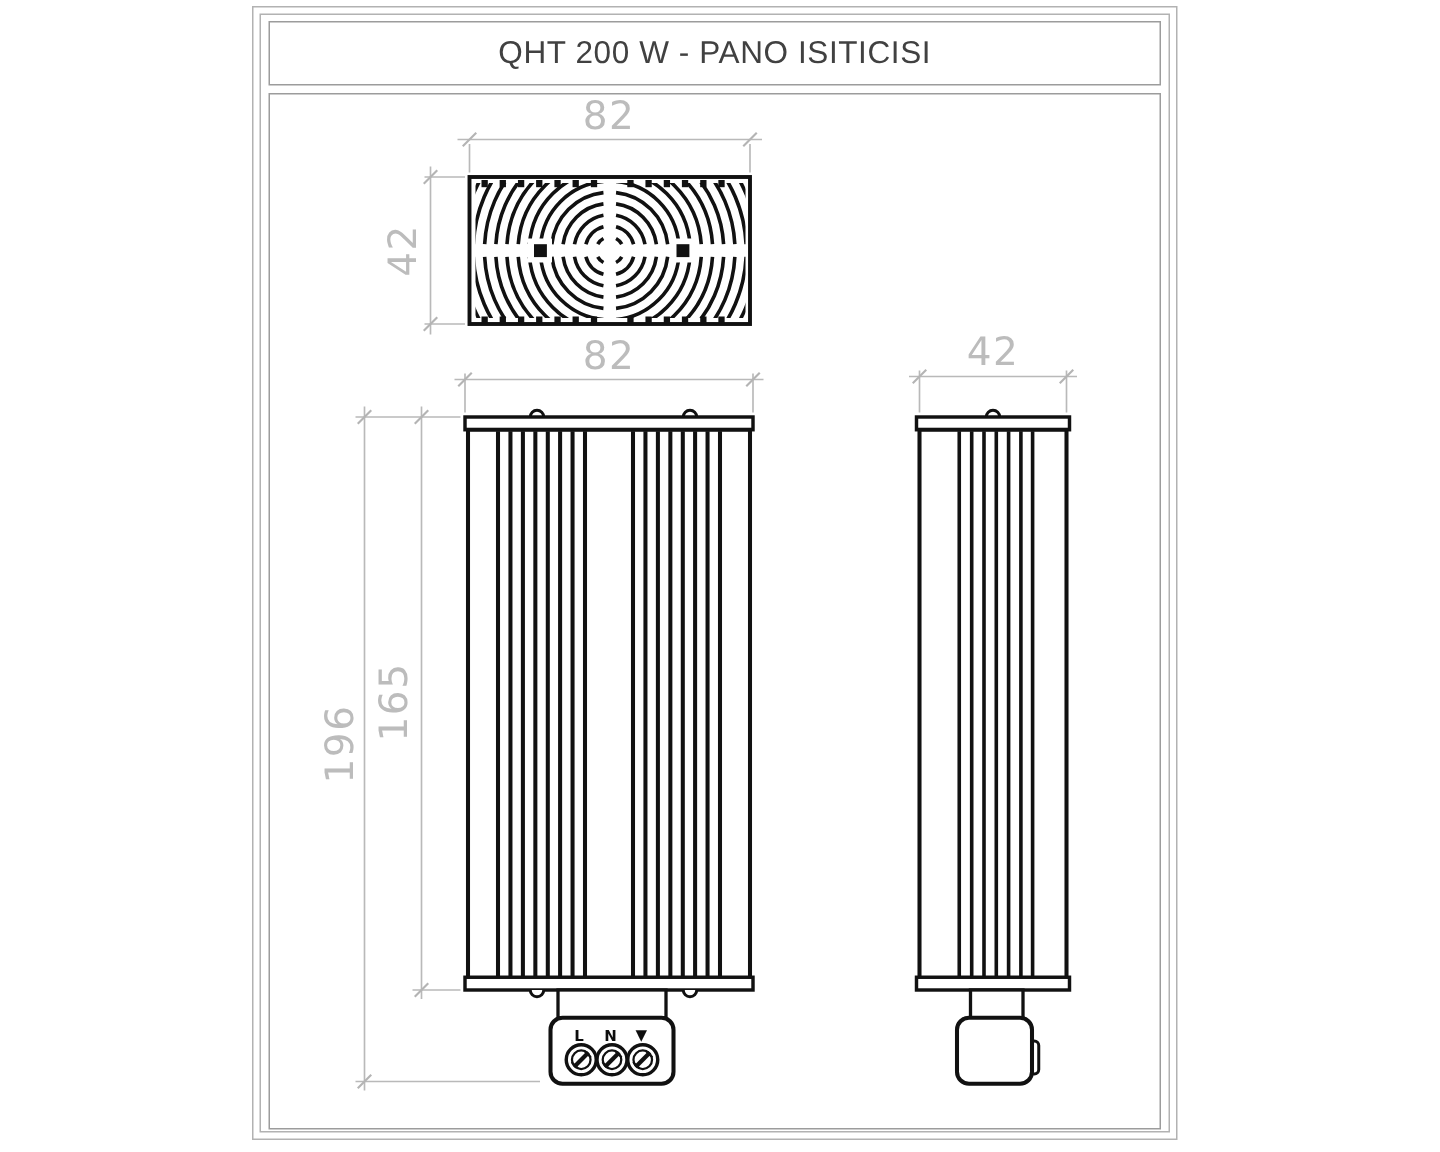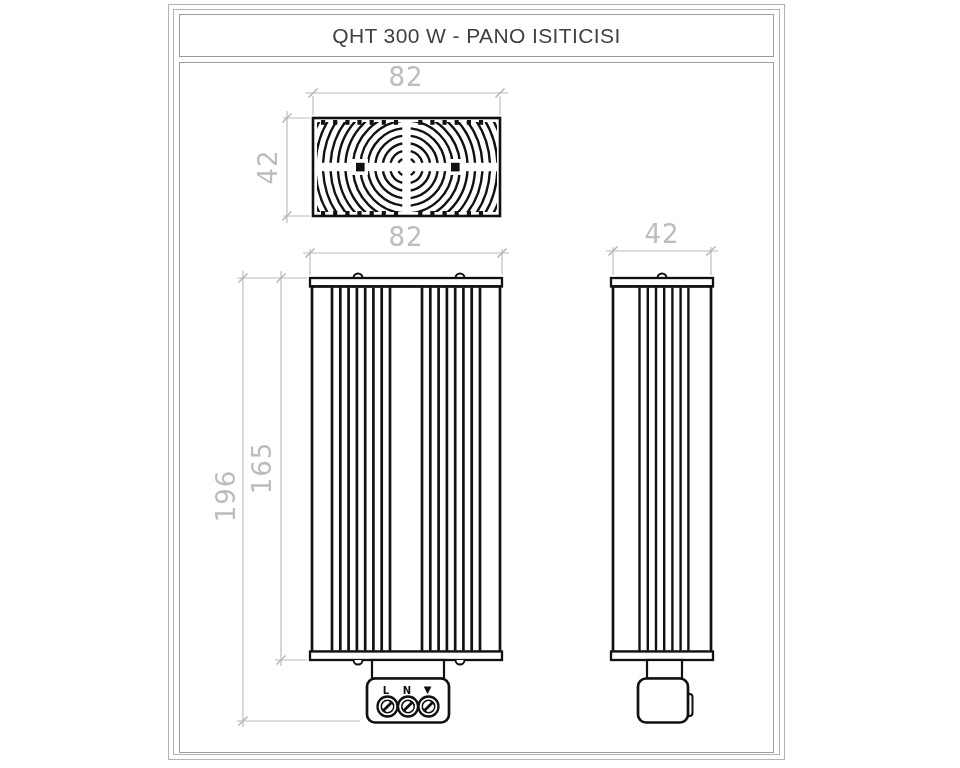--- a/index.html
+++ b/index.html
@@ -17,21 +17,21 @@
   .dimtext{font-family:"DejaVu Sans",sans-serif;font-size:26px;fill:#bcbcbc;letter-spacing:1px;}
   .blk{stroke:#111111;fill:#ffffff;}
   .termlabel{font-family:"DejaVu Sans",sans-serif;font-size:10px;font-weight:bold;fill:#0d0d0d;}
 </style>
 </head>
 <body>
 
 <div class="frame" id="outer-frame"></div>
 <div class="frame" id="inner-frame"></div>
 <div class="frame" id="title-block">
-  <span id="drawing-title">QHT 300 W - PANO ISITICISI</span>
+  <span id="drawing-title">QHT 200 W - PANO ISITICISI</span>
 </div>
 <div class="frame" id="drawing-area"></div>
 
 <svg id="technical-drawing" width="960" height="768" viewBox="0 0 960 768">
   <defs>
     <clipPath id="grille-clip">
         <rect x="317" y="122" width="180" height="90"></rect>
       </clipPath>
   </defs>
 

